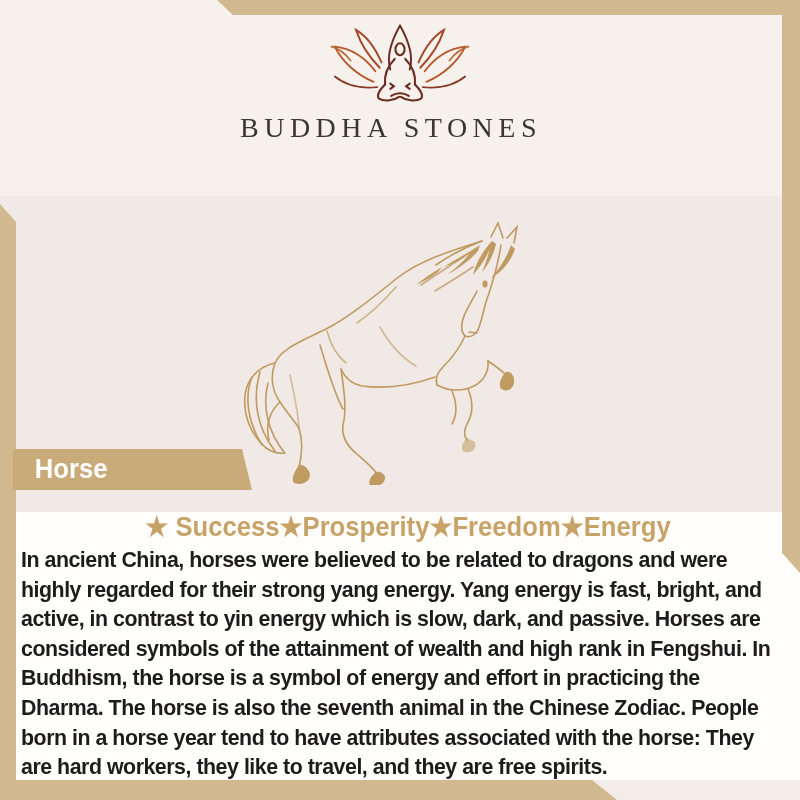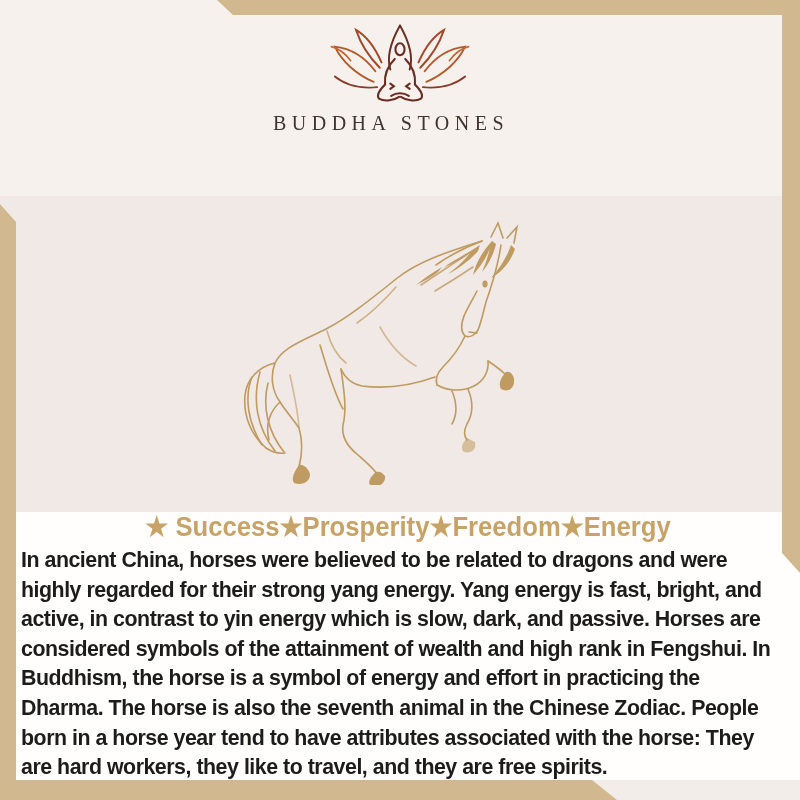--- a/index.html
+++ b/index.html
@@ -10,21 +10,21 @@
   }
   .abs{position:absolute;}
   
   .header-cream{
     left:0;top:0;width:782px;height:196px;background:#f6f1ed;
     clip-path:polygon(0 0,217px 0,233px 15px,100% 15px,100% 100%,0 100%);
   }
   .logo-wrap{left:312px;top:22px;width:176px;height:88px;}
   .brand-name{
     left:0;top:112px;width:782px;text-align:center;
-    font-family:"Liberation Serif", serif;font-size:20px;color:#3e352e;
+    font-family:"Liberation Serif", serif;font-size:28px;color:#3e352e;
     letter-spacing:5.5px;font-weight:400;
   }
   .title-band{
     left:167px;top:141px;width:468px;height:55px;background:#fcf9f6;
     display:flex;align-items:center;justify-content:center;
   }
   .title-text{
     font-size:35px;font-weight:700;color:#c2a066;
     transform:scaleX(.93);white-space:nowrap;
   }
@@ -153,20 +153,23 @@
         <path d="M250,50 C238,58 226,64 214,72 C224,68 233,64 240,58 C234,66 226,73 218,79 C230,73 241,64 248,56 Z"></path>
         <path d="M212,72 C202,78 193,84 186,90 C194,86 202,82 208,77 Z"></path>
         <path d="M276,177 C271,182 268,189 271,194 C278,198 285,193 284,184 C283,179 280,176 276,177 Z"></path>
         <path d="M237,243 C232,248 230,254 234,257 C241,259 247,254 245,247 Z" opacity=".55"></path>
         <path d="M69,270 C64,277 61,284 64,288 C72,291 80,287 80,279 C78,273 73,269 69,270 Z"></path>
         <path d="M146,277 C140,282 137,288 141,291 C149,293 156,288 155,281 C152,277 149,276 146,277 Z"></path>
       </g>
     </svg>
   </div>
 
+  <div class="abs zodiac-banner">
+    <span class="zodiac-label">Horse</span>
+  </div>
 
   <div class="abs text-panel"></div>
 
   <div class="abs bottom-right-cream"></div>
 
   <div class="abs traits-line">★ Success★Prosperity★Freedom★Energy</div>
 
   <div class="abs description">In ancient China, horses were believed to be related to dragons and were highly regarded for their strong yang energy. Yang energy is fast, bright, and active, in contrast to yin energy which is slow, dark, and passive. Horses are considered symbols of the attainment of wealth and high rank in Fengshui. In Buddhism, the horse is a symbol of energy and effort in practicing the Dharma. The horse is also the seventh animal in the Chinese Zodiac. People born in a horse year tend to have attributes associated with the horse: They are hard workers, they like to travel, and they are free spirits.</div>
 
 </div>

